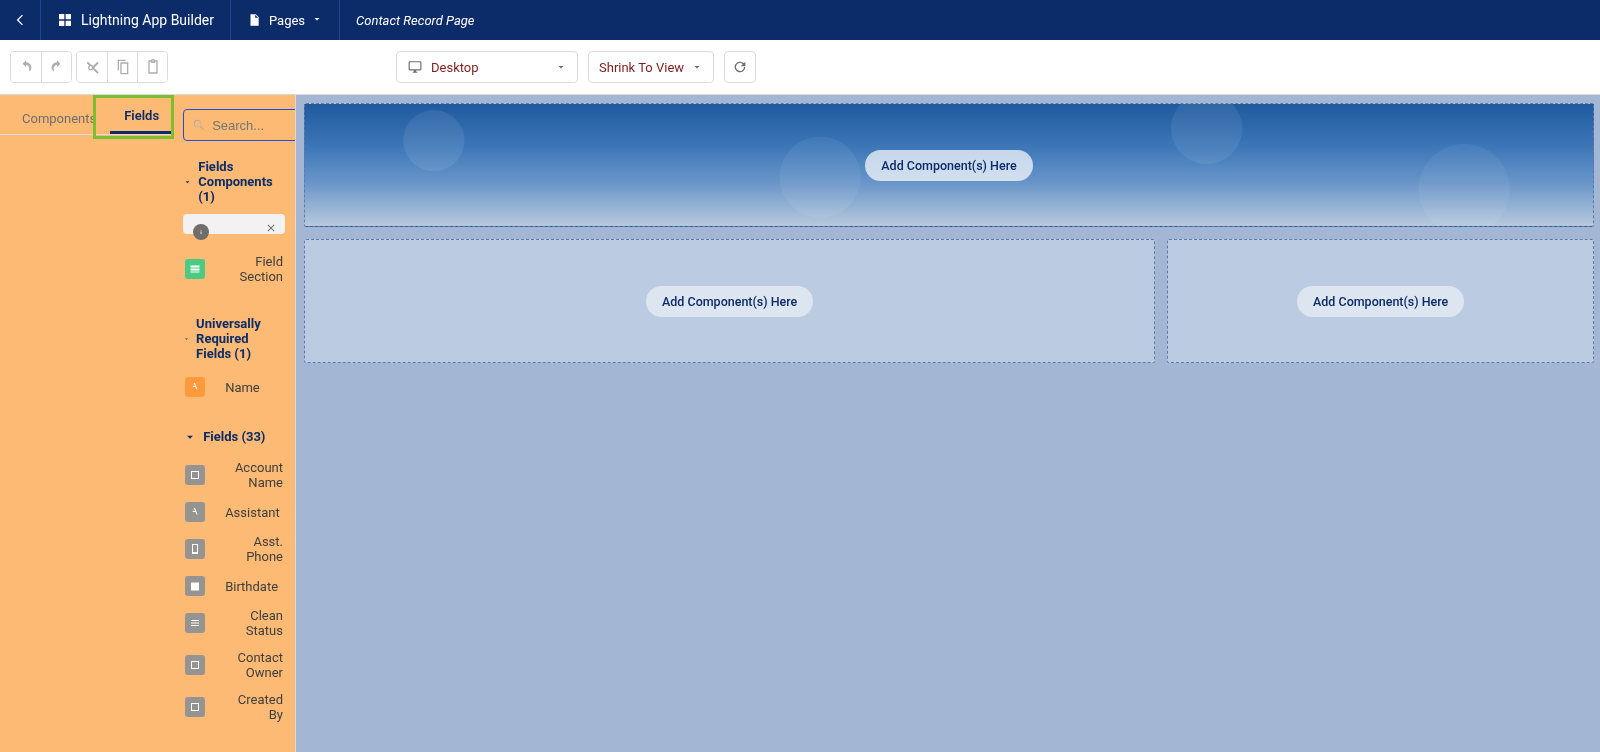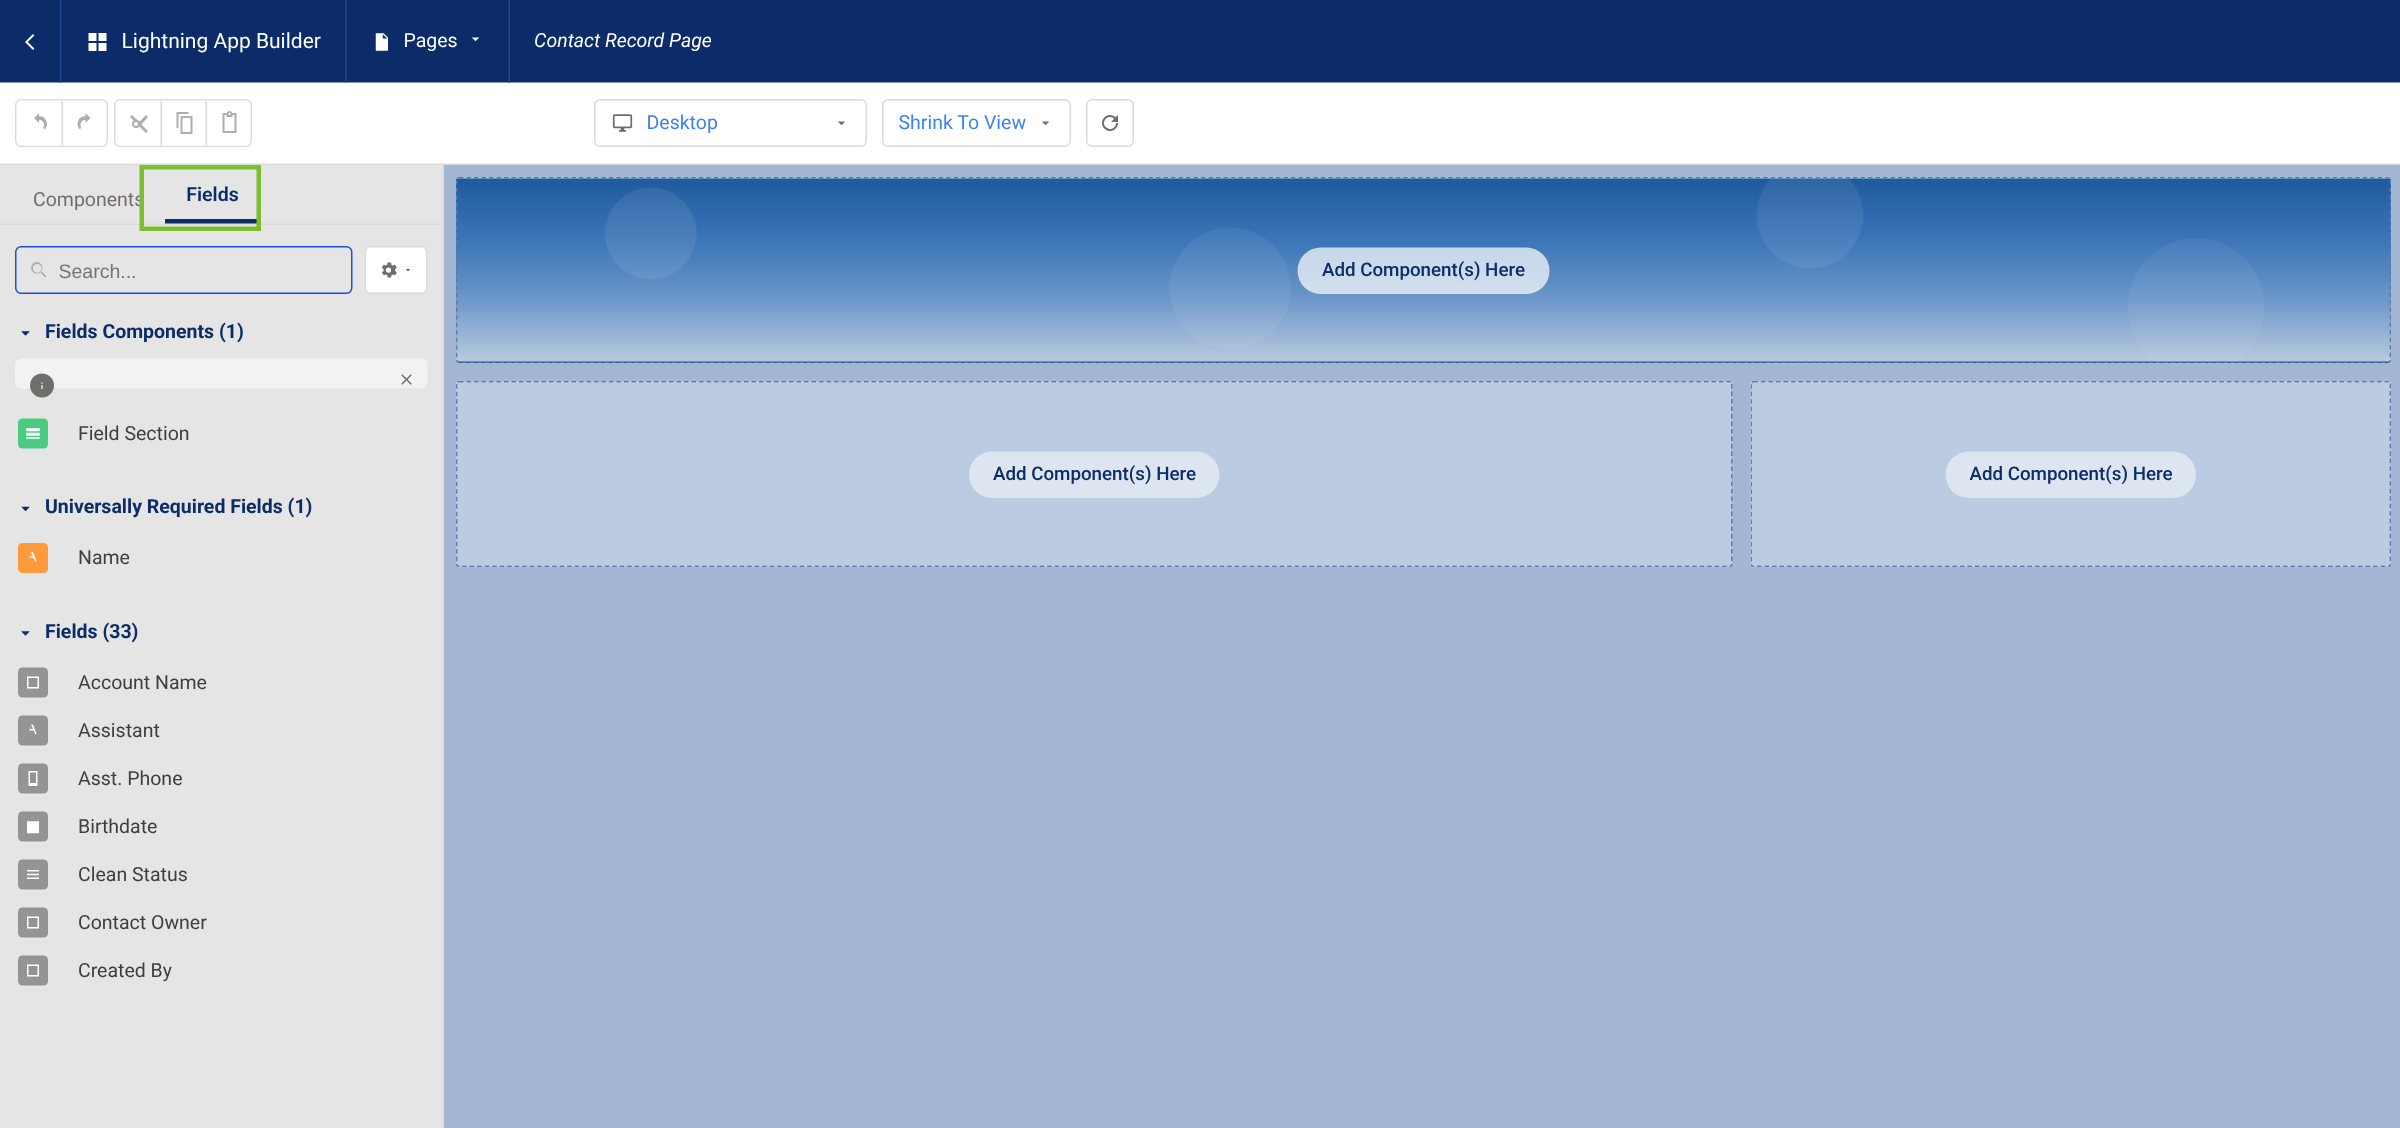--- a/index.html
+++ b/index.html
@@ -1,48 +1,48 @@
 <!DOCTYPE html>
 <html><head>
 <meta charset="utf-8">
 <style>
   * { box-sizing: border-box; margin: 0; padding: 0; }
   html, body { height: 100%; font-family: -apple-system, BlinkMacSystemFont, "Segoe UI", Roboto, Helvetica, Arial, sans-serif; font-size: 13px; color: #3e3e3c; }
   body { display: flex; flex-direction: column; background: #fff; overflow: hidden; }
 
   
-  .topnav { background: #0b2c68; color: #fff; height: 55px; display: flex; align-items: center; }
+  .topnav { background: #0b2c68; color: #fff; height: 40px; display: flex; align-items: center; }
   .topnav .nav-seg { height: 100%; display: flex; align-items: center; padding: 0 16px; border-right: 1px solid #1c4790; }
   .topnav .back-seg { width: 41px; padding: 0; justify-content: center; cursor: pointer; }
   .topnav .app-title { font-size: 14px; }
   .topnav .nav-icon { display: inline-flex; margin-right: 8px; }
   .topnav .pages-seg { cursor: pointer; }
   .topnav .page-name { border-right: none; font-style: italic; }
   .chev-down { margin-left: 6px; }
 
   
   .toolbar { height: 55px; border-bottom: 1px solid #dddbda; display: flex; align-items: center; padding: 0 10px; gap: 4px; }
   .tb-group { display: flex; border: 1px solid #dddbda; border-radius: 4px; overflow: hidden; }
   .tb-btn { width: 30px; height: 30px; display: flex; align-items: center; justify-content: center; background: #fff; border: none; cursor: pointer; }
   .tb-btn + .tb-btn { border-left: 1px solid #dddbda; }
   .tb-btn svg { fill: #b0adab; } 
   .tb-spacer-fixed { width: 220px; }
   
   .tb-select { height: 32px; border: 1px solid #dddbda; border-radius: 4px; display: flex; align-items: center; padding: 0 10px; margin-right: 6px; cursor: pointer; background:#fff;}
   .tb-select.desktop { width: 182px; }
   .tb-select.zoom { width: 126px; }
-  .tb-select .sel-label { flex: 1; color: #3b82f6; font-size: 13px; }
+  .tb-select .sel-label { flex: 1; color: #7f1d1d; font-size: 13px; }
   .tb-refresh { width: 32px; height: 32px; border: 1px solid #dddbda; border-radius: 4px; display:flex; align-items:center; justify-content:center; background:#fff; cursor:pointer;}
   .tb-refresh svg, .tb-select svg { fill: #706e6b; }
 
   
   .main { flex: 1; display: flex; overflow: hidden; }
 
   
-  .sidebar { width: 296px; border-right: 1px solid #dddbda; display: flex; flex-direction: column; background: #e5e5e5; }
+  .sidebar { width: 296px; border-right: 1px solid #dddbda; display: flex; flex-direction: row; background: #fdba74; }
   .tabs { display: flex; border-bottom: 1px solid #dddbda; height: 40px; align-items: flex-end; padding-left: 8px;}
   .tab { padding: 10px 14px 8px; font-size: 13px; color: #706e6b; cursor: pointer; }
   .tab.active { color: #0b2c68; font-weight: 600; border-bottom: 3px solid #0b2c68; }
   .highlight-box { position: absolute; border: 3px solid #7bbf2e; pointer-events: none; }
   .tabs-wrap { position: relative; }
 
   .side-body { padding: 14px 10px; overflow-y: auto; flex:1; }
   .search-row { display: flex; gap: 8px; margin-bottom: 18px; }
   .search-input { flex: 1; height: 32px; border: 1px solid #1d4ed8; border-radius: 4px; display: flex; align-items: center; padding: 0 8px; }
   .search-input input { border: none; outline: none; flex: 1; font-size: 13px; background: transparent; }

